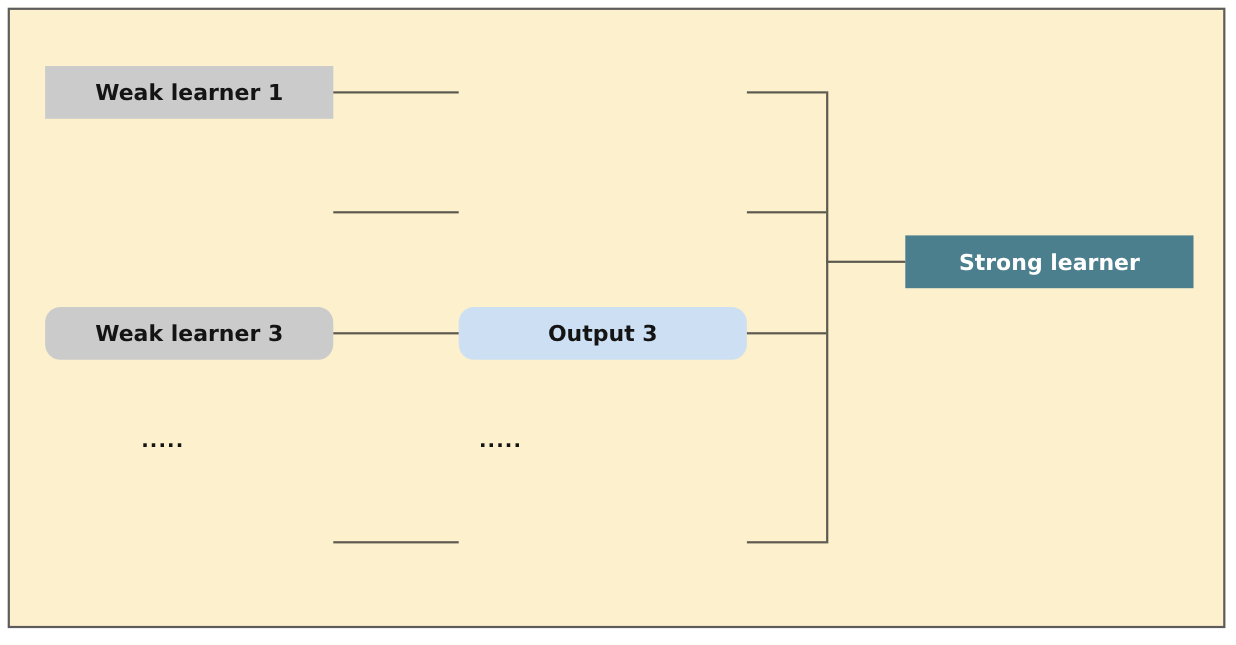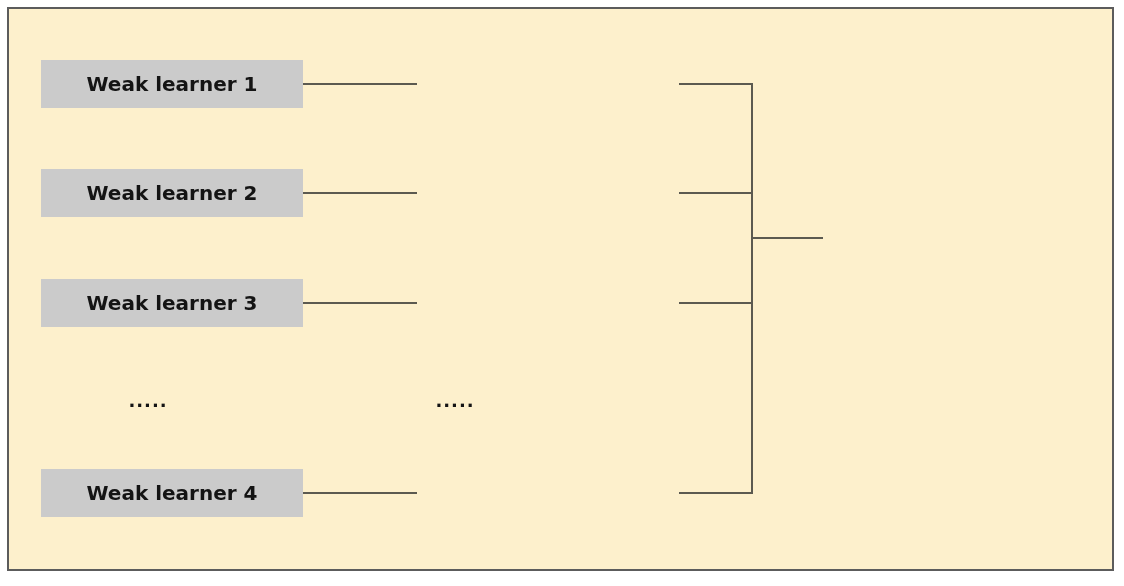--- a/index.html
+++ b/index.html
@@ -48,21 +48,21 @@
   .weak   { left: 41px;  background: var(--weak); }
   .output { left: 417px; background: var(--output); }
   .strong {
     left: 823px;
     top: 214px;
     background: var(--strong);
     color: var(--textlight);
   }
   .row1 { top: 60px; }
   .row2 { top: 169px; }
-  .row3 { top: 279px; }
+  .row3 { top: 279px; border-radius: 14px; }
   .row4 { top: 469px; }
   .h-line { position: absolute; height: 2px; background: var(--line); }
   .v-line { position: absolute; width: 2px;  background: var(--line); }
   .wo { left: 303px; width: 114px; }
   .ob { left: 679px; width: 72px; }
   .c1 { top: 83px; }
   .c2 { top: 192px; }
   .c3 { top: 302px; }
   .c4 { top: 492px; }
   .bus { left: 751px; top: 83px; height: 411px; }
@@ -82,31 +82,31 @@
 </style>
 </head>
 <body>
 
 <div class="canvas">
   <div class="panel"></div>
 
   <div class="node weak row1">
     <span>Weak learner 1</span>
   </div>
-  <div class="node weak row2">
-    <span>Weak learner 2</span>
-  </div>
   <div class="node weak row3">
     <span>Weak learner 3</span>
   </div>
-  <div class="node weak row4">
-    <span>Weak learner 4</span>
+
+  <div class="node output row3">
+    <span>Output 3</span>
   </div>
 
-
+  <div class="node strong">
+    <span>Strong learner</span>
+  </div>
 
   <div class="dots dots-left">.....</div>
   <div class="dots dots-right">.....</div>
 
   <div class="h-line wo c1"></div>
   <div class="h-line wo c2"></div>
   <div class="h-line wo c3"></div>
   <div class="h-line wo c4"></div>
 
   <div class="h-line ob c1"></div>

